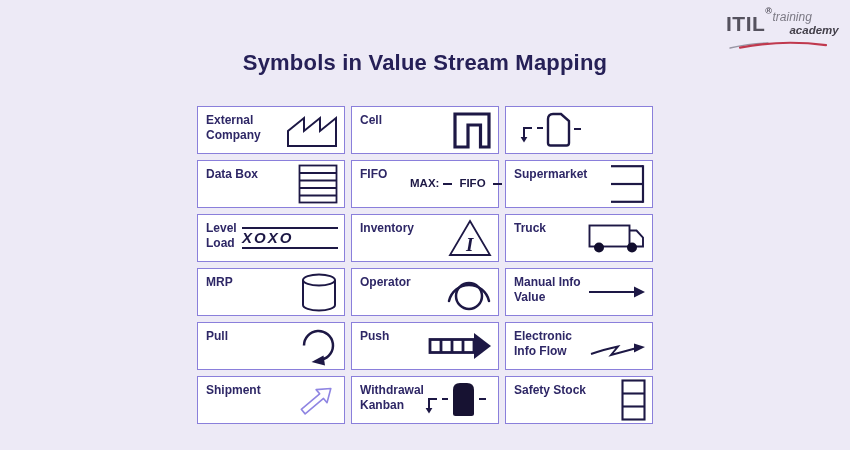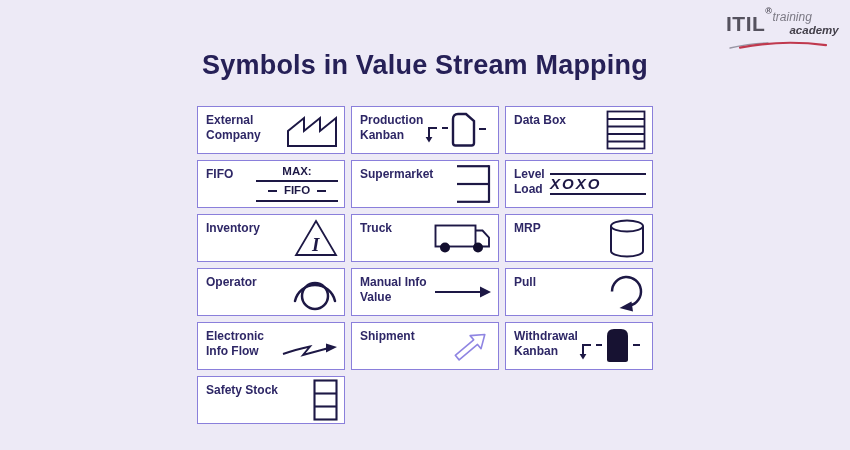--- a/index.html
+++ b/index.html
@@ -13,39 +13,39 @@
   .logo-brand{font-size:21px;font-weight:700;color:#55525e;letter-spacing:.5px;line-height:1;}
   .logo-reg{font-size:9px;vertical-align:top;position:relative;top:-6px;font-weight:700;}
   .logo-div{width:1.5px;height:24px;background:#b3b1bd;}
   .logo-tag{display:flex;flex-direction:column;line-height:1.1;}
   .logo-t1{font-size:12px;font-style:italic;color:#7b7984;}
   .logo-t2{font-size:11.5px;font-style:italic;font-weight:700;color:#44414b;margin-left:17px;}
   .logo-swoosh{display:block;margin-top:3px;}
   
   .title{
     position:absolute;left:0;right:0;top:50px;text-align:center;
-    font-size:27px;font-weight:700;color:#262057;letter-spacing:.2px;
+    font-size:22px;font-weight:700;color:#262057;letter-spacing:.2px;
   }
   
   .grid{
     position:absolute;left:197px;top:106px;
     display:grid;grid-template-columns:repeat(3,148px);grid-template-rows:repeat(6,48px);gap:6px;
   }
   .cell{
     background:#ffffff;border:1.5px solid #8a7fdb;box-sizing:border-box;
     display:flex;align-items:center;justify-content:space-between;
     padding:4px 6px 4px 8px;overflow:visible;
   }
   .lbl{
     flex:1 1 auto;min-width:0;font-size:12px;font-weight:700;color:#2e2766;
     line-height:1.25;align-self:flex-start;padding-top:2px;
   }
   .sym{flex:0 0 auto;margin-left:3px;}
   
-  .fifo{width:82px;display:flex;flex-direction:column;align-items:center;gap:2px;color:#1d1845;}
+  .fifo{width:82px;display:flex;flex-direction:row;align-items:center;gap:2px;color:#1d1845;}
   .fifo-max{font-size:11.5px;font-weight:700;line-height:1;}
   .fifo-bar{height:2.5px;background:#1d1845;width:100%;}
   .fifo-mid{display:flex;align-items:center;gap:7px;font-size:11.5px;font-weight:700;line-height:1;padding:1px 0;}
   .fifo-dash{width:9px;height:2.5px;background:#1d1845;display:inline-block;}
   
   .ll{width:96px;display:flex;flex-direction:column;}
   .ll-bar{height:2.4px;background:#1d1845;}
   .ll-xo{
     font-style:italic;font-weight:700;font-size:15px;letter-spacing:2px;
     color:#1d1845;text-align:left;line-height:1.15;
@@ -76,23 +76,28 @@
 
   <div class="grid">
 
     <div class="cell">
       <div class="lbl">External Company</div>
       <svg class="sym" width="52" height="36" viewBox="0 0 52 36">
         <path d="M2,34 V19 L18,6 V19 L34,6 V19 L50,6 V34 Z" fill="none" stroke="#1d1845" stroke-width="2"></path>
       </svg>
     </div>
 
-
-    <div class="cell">
-      <div class="lbl">Production Kanban</div>
+    <div class="cell">
+      <div class="lbl">Cell</div>
+      <svg class="sym" width="40" height="38" viewBox="0 0 40 38">
+        <path d="M3,36 V3 H37 V36 H28.5 V14 H16 V36 Z" fill="none" stroke="#1d1845" stroke-width="3.2"></path>
+      </svg>
+    </div>
+
+    <div class="cell">
       <svg class="sym" width="70" height="40" viewBox="0 0 70 40">
         <path d="M7,27 V18 H15" fill="none" stroke="#1d1845" stroke-width="2"></path>
         <polygon points="3.6,27 10.4,27 7,32.5" fill="#1d1845"></polygon>
         <line x1="20" y1="18" x2="26" y2="18" stroke="#1d1845" stroke-width="2"></line>
         <path d="M31,9 Q31,4 36,4 H44 L52,11 V33 Q52,35.5 49.5,35.5 H33.5 Q31,35.5 31,33 Z" fill="none" stroke="#1d1845" stroke-width="2.4"></path>
         <line x1="57" y1="19" x2="64" y2="19" stroke="#1d1845" stroke-width="2"></line>
       </svg>
     </div>
 
     <div class="cell">
@@ -182,20 +187,30 @@
     </div>
 
     <div class="cell">
       <div class="lbl">Pull</div>
       <svg class="sym" width="40" height="40" viewBox="0 0 40 40">
         <path d="M6,19.5 A14.5,14.5 0 1 1 23.5,33.7" fill="none" stroke="#1d1845" stroke-width="2.5"></path>
         <polygon points="25.5,29.5 27,39.5 13.5,36" fill="#1d1845"></polygon>
       </svg>
     </div>
 
+    <div class="cell">
+      <div class="lbl">Push</div>
+      <svg class="sym" width="64" height="30" viewBox="0 0 64 30">
+        <rect x="2" y="8.5" width="44" height="13" fill="#ffffff" stroke="#1d1845" stroke-width="2.8"></rect>
+        <line x1="13" y1="8.5" x2="13" y2="21.5" stroke="#1d1845" stroke-width="2.8"></line>
+        <line x1="24" y1="8.5" x2="24" y2="21.5" stroke="#1d1845" stroke-width="2.8"></line>
+        <line x1="35" y1="8.5" x2="35" y2="21.5" stroke="#1d1845" stroke-width="2.8"></line>
+        <polygon points="46,2 63,15 46,28" fill="#1d1845"></polygon>
+      </svg>
+    </div>
 
     <div class="cell">
       <div class="lbl">Electronic Info Flow</div>
       <svg class="sym" width="56" height="24" viewBox="0 0 56 24">
         <path d="M1,20 C11,16.5 19,14.5 28,12.5 L21,21 L45,14.5" fill="none" stroke="#1d1845" stroke-width="1.9"></path>
         <polygon points="44,9.5 55,13 44,18.5" fill="#1d1845"></polygon>
       </svg>
     </div>
 
     <div class="cell">

